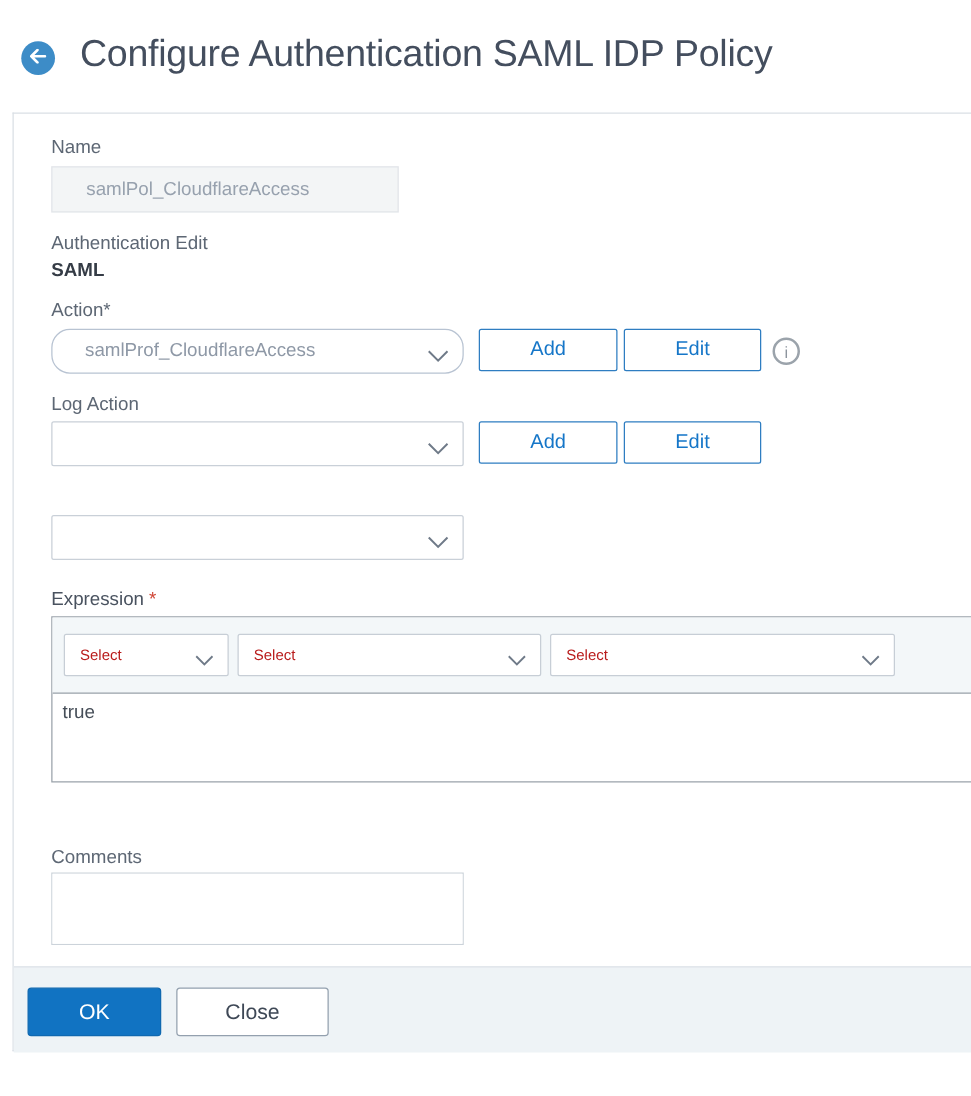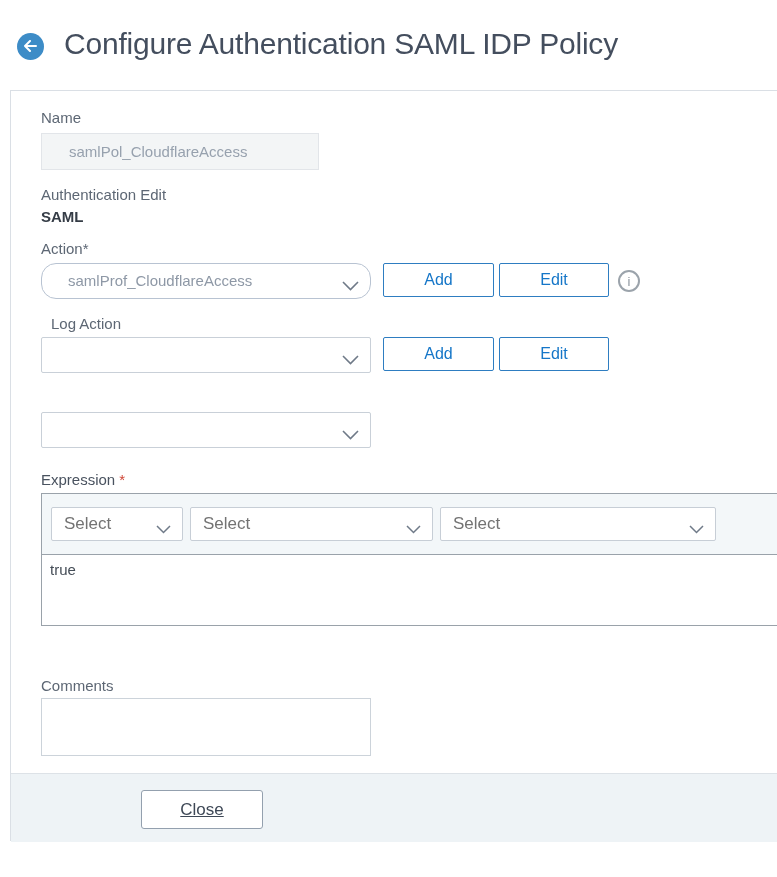--- a/index.html
+++ b/index.html
@@ -70,21 +70,21 @@
   .expr-toolbar {
     height:61px; background:#f3f7f9; border-bottom:1px solid #9aa2aa;
     display:flex; align-items:center; padding-left:9px; gap:7px;
   }
   .mini-select {
     position:relative; height:34px; background:#ffffff;
     border:1px solid #c7ced6; border-radius:2px; cursor:pointer;
   }
   .mini-select .sel-value {
     display:block; padding-left:12px; line-height:32px;
-    font-size:17px; color:#737373;
+    font-size:12px; color:#b91c1c;
   }
   .mini-select .chev { position:absolute; right:11px; top:12px; }
   .w1 { width:132px; } .w2 { width:243px; } .w3 { width:276px; }
   .expr-text {
     width:100%; height:70px; border:none; outline:none; resize:none;
     padding:6px 8px; font-size:15px; color:#454d57;
     font-family:"Liberation Sans", sans-serif; background:transparent;
   }
   .comments-box {
     position:absolute; left:30px; top:607px; width:330px; height:58px;
@@ -102,21 +102,21 @@
   .ok-btn {
     position:absolute; left:11px; top:16px; width:107px; height:39px;
     background:#1173c2; border:1px solid #0f68b0; border-radius:3px;
     color:#ffffff; font-size:17px;
     display:flex; align-items:center; justify-content:center; cursor:pointer;
   }
   .close-btn {
     position:absolute; left:130px; top:16px; width:122px; height:39px;
     background:#ffffff; border:1px solid #93a0ae; border-radius:3px;
     color:#3e4856; font-size:17px;
-    display:flex; align-items:center; justify-content:center; cursor:pointer;text-decoration:underline;
+    display:flex; align-items:center; justify-content:center; cursor:pointer;
   }
 </style>
 </head>
 <body>
 
 <div class="back-btn">
   <span>
     <svg width="15" height="12" viewBox="0 0 15 12">
         <path d="M7 1 L2 6 L7 11 M2 6 H13" stroke="#ffffff" stroke-width="2" fill="none" stroke-linecap="round" stroke-linejoin="round"></path>
       </svg>
@@ -140,21 +140,21 @@
     <span class="chev">
       <svg width="17" height="10" viewBox="0 0 17 10">
           <polyline points="1,1 8.5,8.5 16,1" fill="none" stroke="#6f7a88" stroke-width="1.6"></polyline>
         </svg>
     </span>
   </div>
   <div class="btn-outline-blue" style="left:372px; top:172px; width:111px;">Add</div>
   <div class="btn-outline-blue" style="left:488px; top:172px; width:110px;">Edit</div>
   <div class="info-circle">i</div>
 
-  <div class="lbl" style="left:40px; top:224px;">Log Action</div>
+  <div class="lbl" style="left:30px; top:224px;">Log Action</div>
   <div class="select" style="left:30px; top:246px;">
     <span class="sel-value"></span>
     <span class="chev">
       <svg width="17" height="10" viewBox="0 0 17 10">
           <polyline points="1,1 8.5,8.5 16,1" fill="none" stroke="#6f7a88" stroke-width="1.6"></polyline>
         </svg>
     </span>
   </div>
   <div class="btn-outline-blue" style="left:372px; top:246px; width:111px;">Add</div>
   <div class="btn-outline-blue" style="left:488px; top:246px; width:110px;">Edit</div>
@@ -200,16 +200,17 @@
     </div>
     <textarea class="expr-text" spellcheck="false" style="">true</textarea>
   </div>
 
   <div class="lbl" style="left:30px; top:586px;">Comments</div>
   <div class="comments-box">
     <textarea spellcheck="false" style=""></textarea>
   </div>
 
   <div class="footer">
+    <div class="ok-btn">OK</div>
     <div class="close-btn">Close</div>
   </div>
 
 </div>
 
 </body></html>

